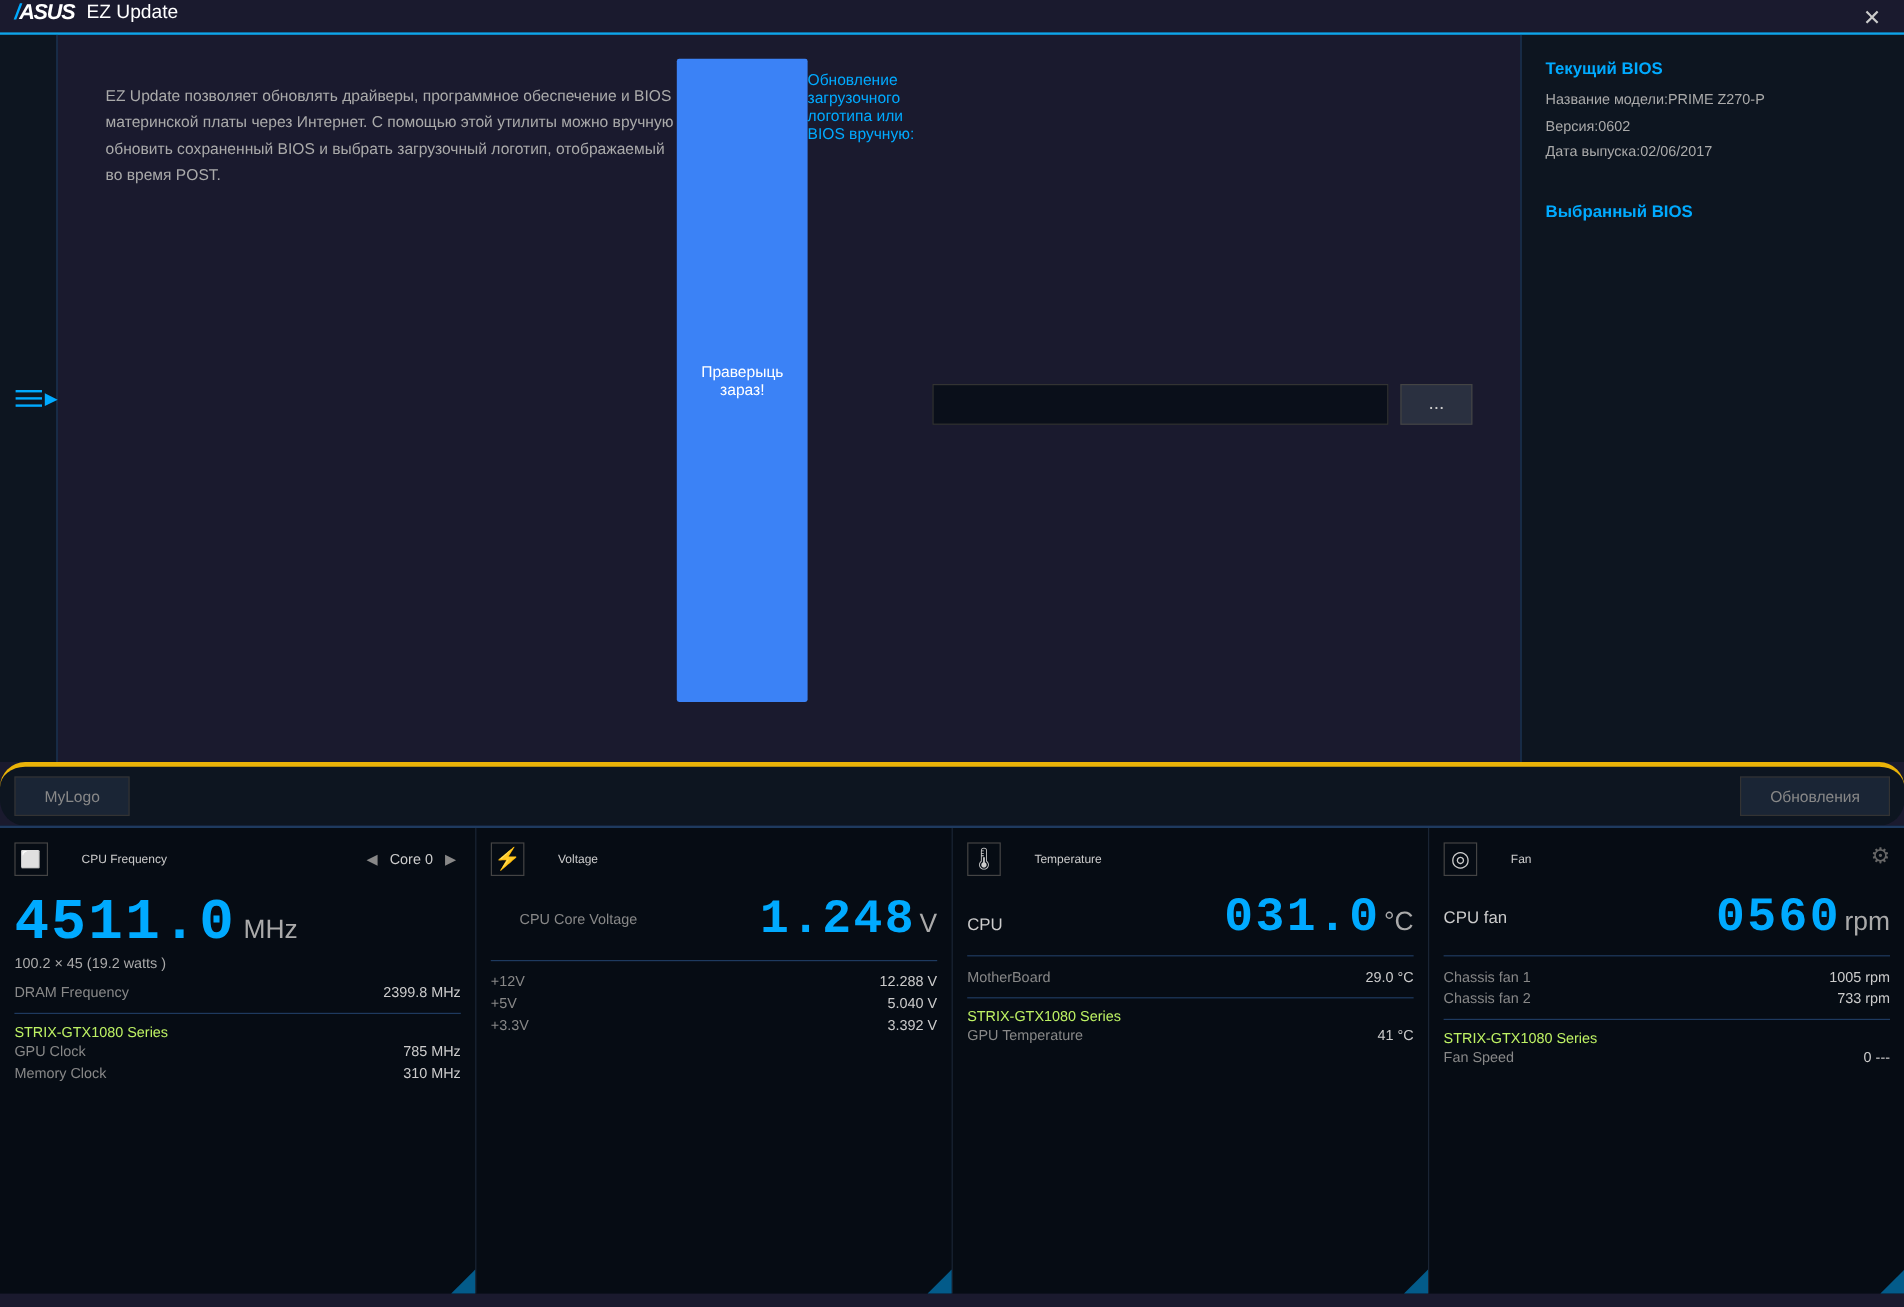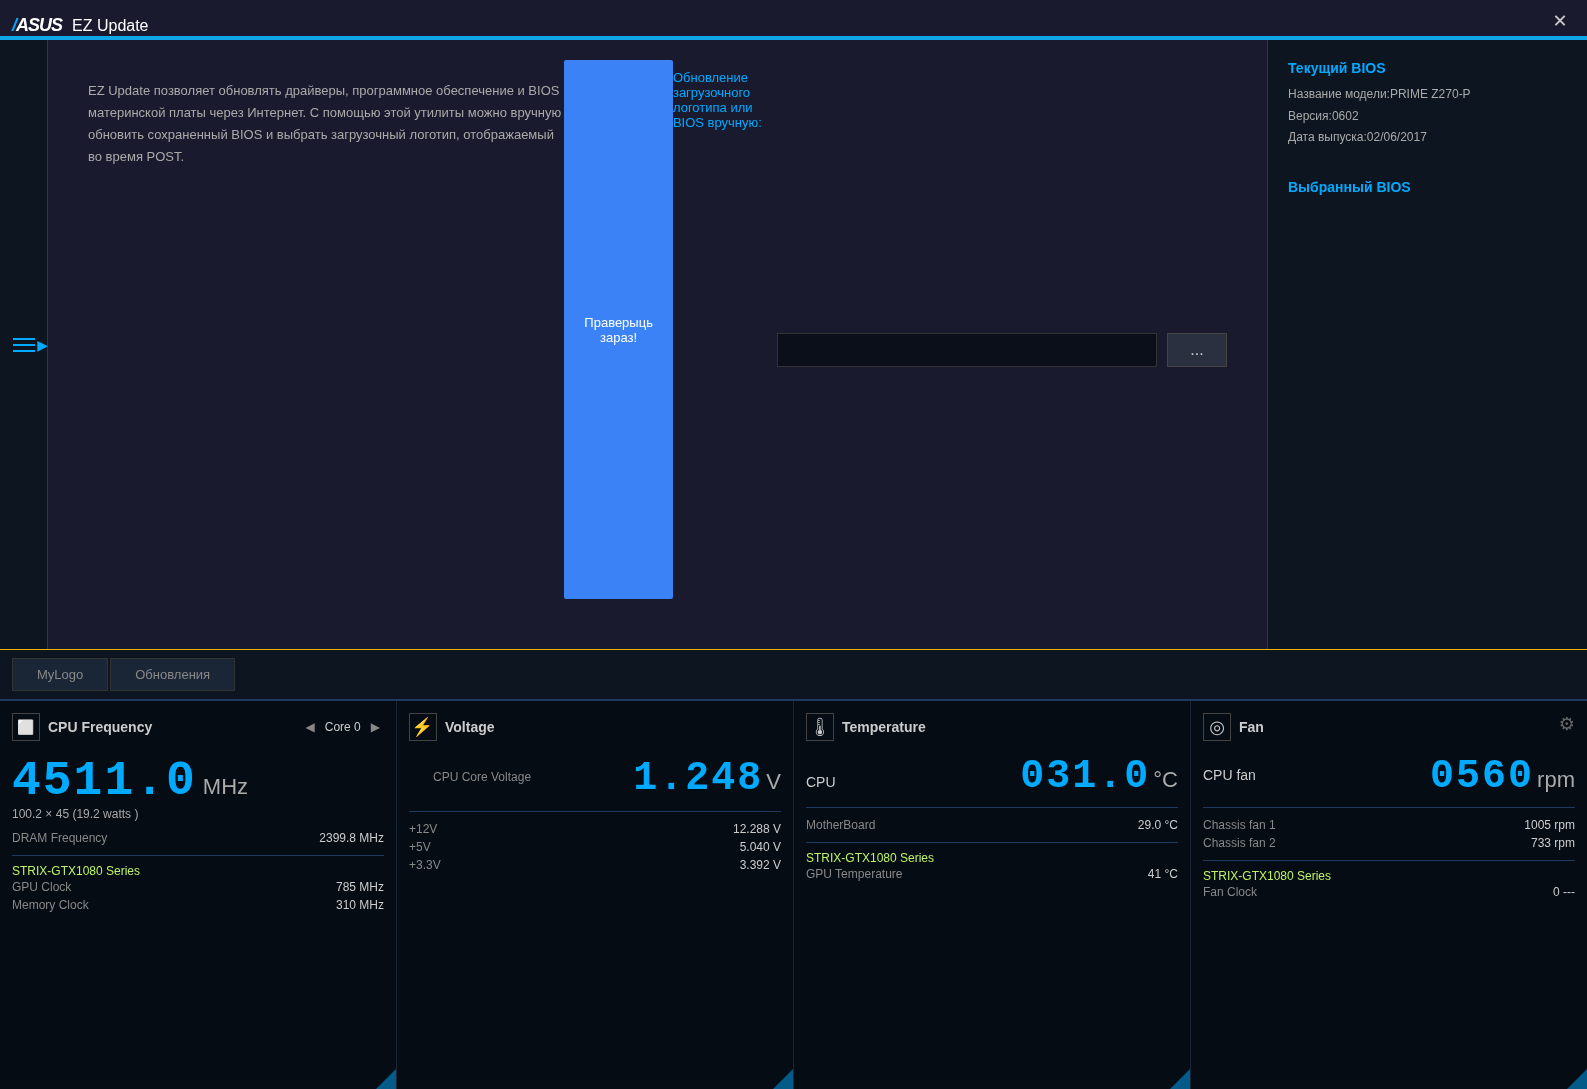--- a/index.html
+++ b/index.html
@@ -8,26 +8,26 @@
       height: 1089px;
       background: #1a1a2e;
       font-family: 'Segoe UI', Arial, sans-serif;
       overflow: hidden;
       color: #ccc;
     }
 
     
     .titlebar {
       display: flex;
-      align-items: flex-end;
+      align-items: flex-start;
       justify-content: space-between;
       background: #1a1a2e;
-      height: 40px;
+      height: 29px;
       padding: 0 12px;
-      border-bottom: 4px solid #0ea5e9;
+      border-bottom: 2px solid #0ea5e9;
     }
     .titlebar-left {
       display: flex;
       align-items: center;
       gap: 10px;
     }
     .asus-logo {
       color: #fff;
       font-weight: bold;
       font-size: 18px;
@@ -180,25 +180,26 @@
     .bios-info {
       color: #aaa;
       font-size: 12px;
       line-height: 1.8;
       margin-bottom: 30px;
     }
 
     
     .action-buttons-bar {
       display: flex;
-      justify-content: flex-start;
+      justify-content: space-between;
       gap: 2px;
       padding: 8px 12px;
       background: #0d1520;
-      border-top: 1px solid #eab308;
+      border-top: 4px solid #eab308;
+      border-radius: 21px;
     }
 
     .action-btn {
       background: #1a2535;
       border: 1px solid #333;
       color: #888;
       padding: 8px 24px;
       font-size: 13px;
       cursor: pointer;
     }
@@ -230,22 +231,23 @@
       width: 28px;
       height: 28px;
       border: 1px solid #444;
       display: flex; align-items: center; justify-content: center;
       color: #ccc;
       font-size: 14px;
     }
 
     .panel-title {
       color: #ccc;
-      font-size: 14px;
-      font-weight: 700;
+      font-size: 10px;
+      font-weight: 400;
+      margin-left: 20px;
     }
 
     .core-nav {
       display: flex;
       align-items: center;
       gap: 6px;
       margin-left: auto;
     }
 
     .core-nav-btn {
@@ -496,21 +498,21 @@
         <span class="stat-label">Chassis fan 1</span>
         <span class="stat-value">1005 rpm</span>
       </div>
       <div class="stat-row">
         <span class="stat-label">Chassis fan 2</span>
         <span class="stat-value">733 rpm</span>
       </div>
       <div class="divider-line" style="margin: 8px 0;"></div>
       <div class="gpu-link">STRIX-GTX1080 Series</div>
       <div class="stat-row">
-        <span class="stat-label">Fan Clock</span>
+        <span class="stat-label">Fan Speed</span>
         <span class="stat-value">0 ---</span>
       </div>
 
       <div class="settings-gear">⚙</div>
 
       <div class="bottom-corner-triangle"></div>
     </div>
 
   </div>
 </div>

